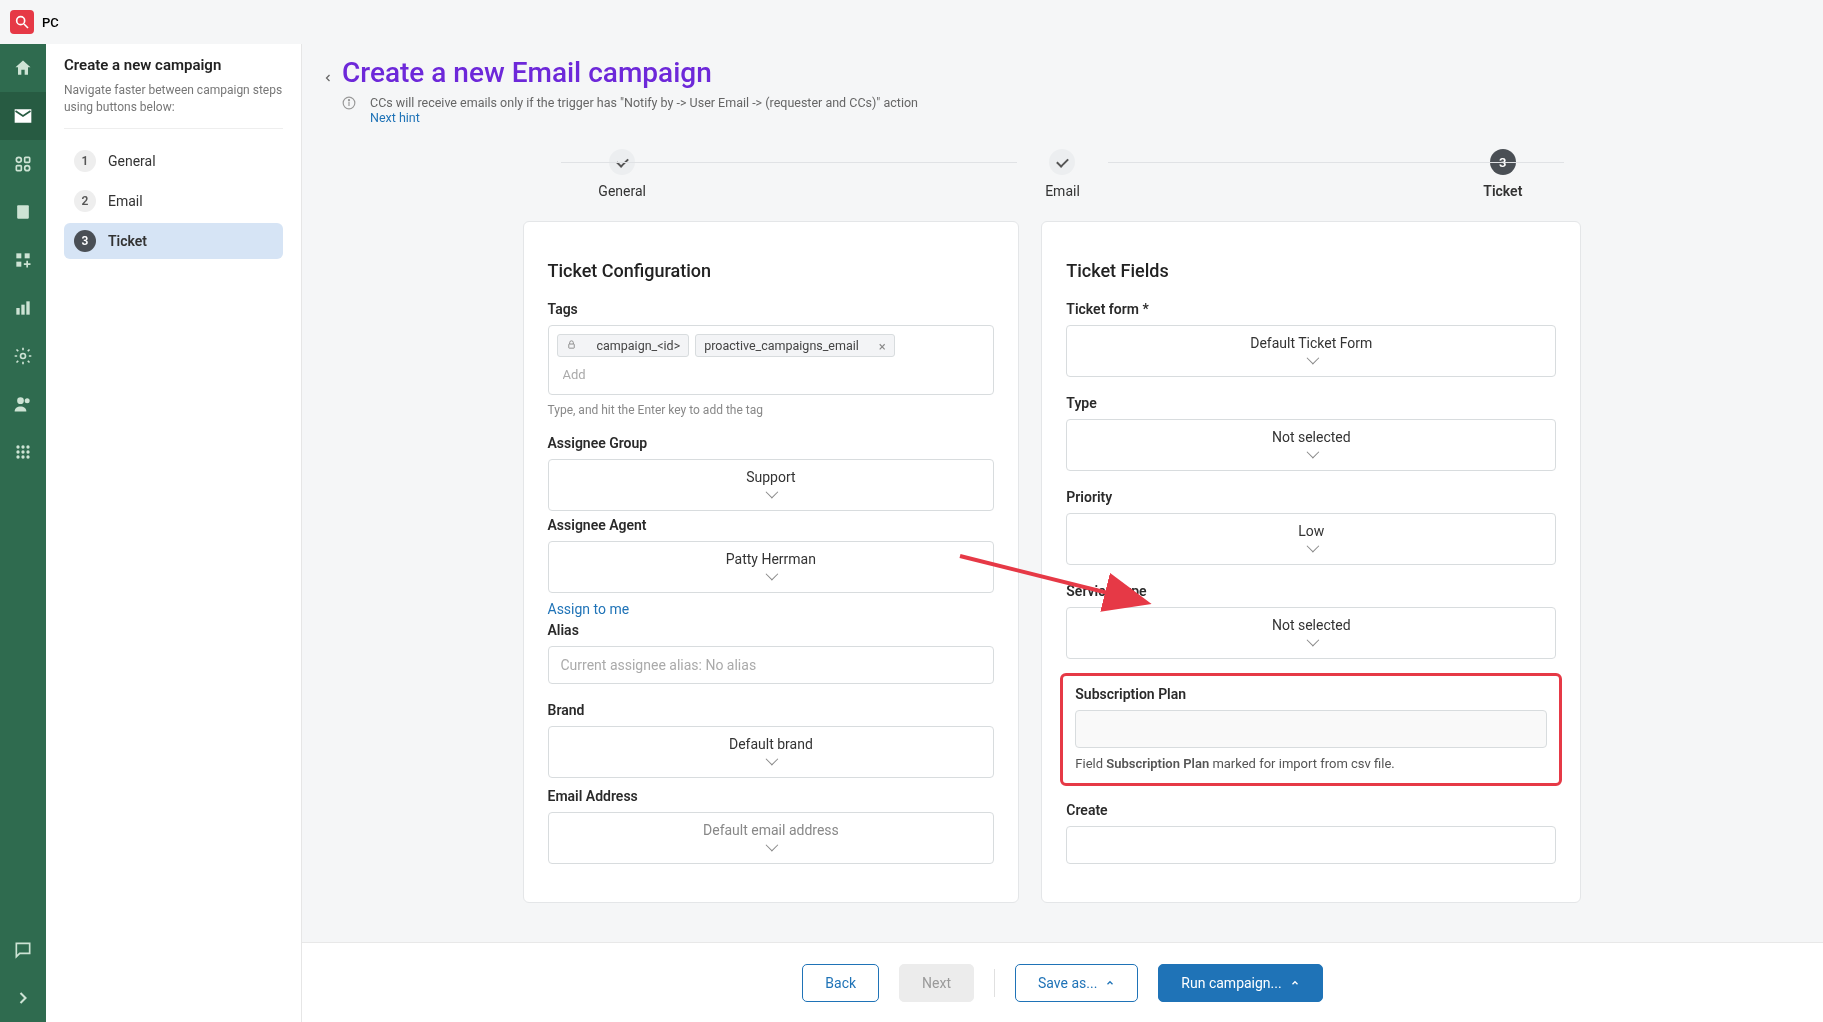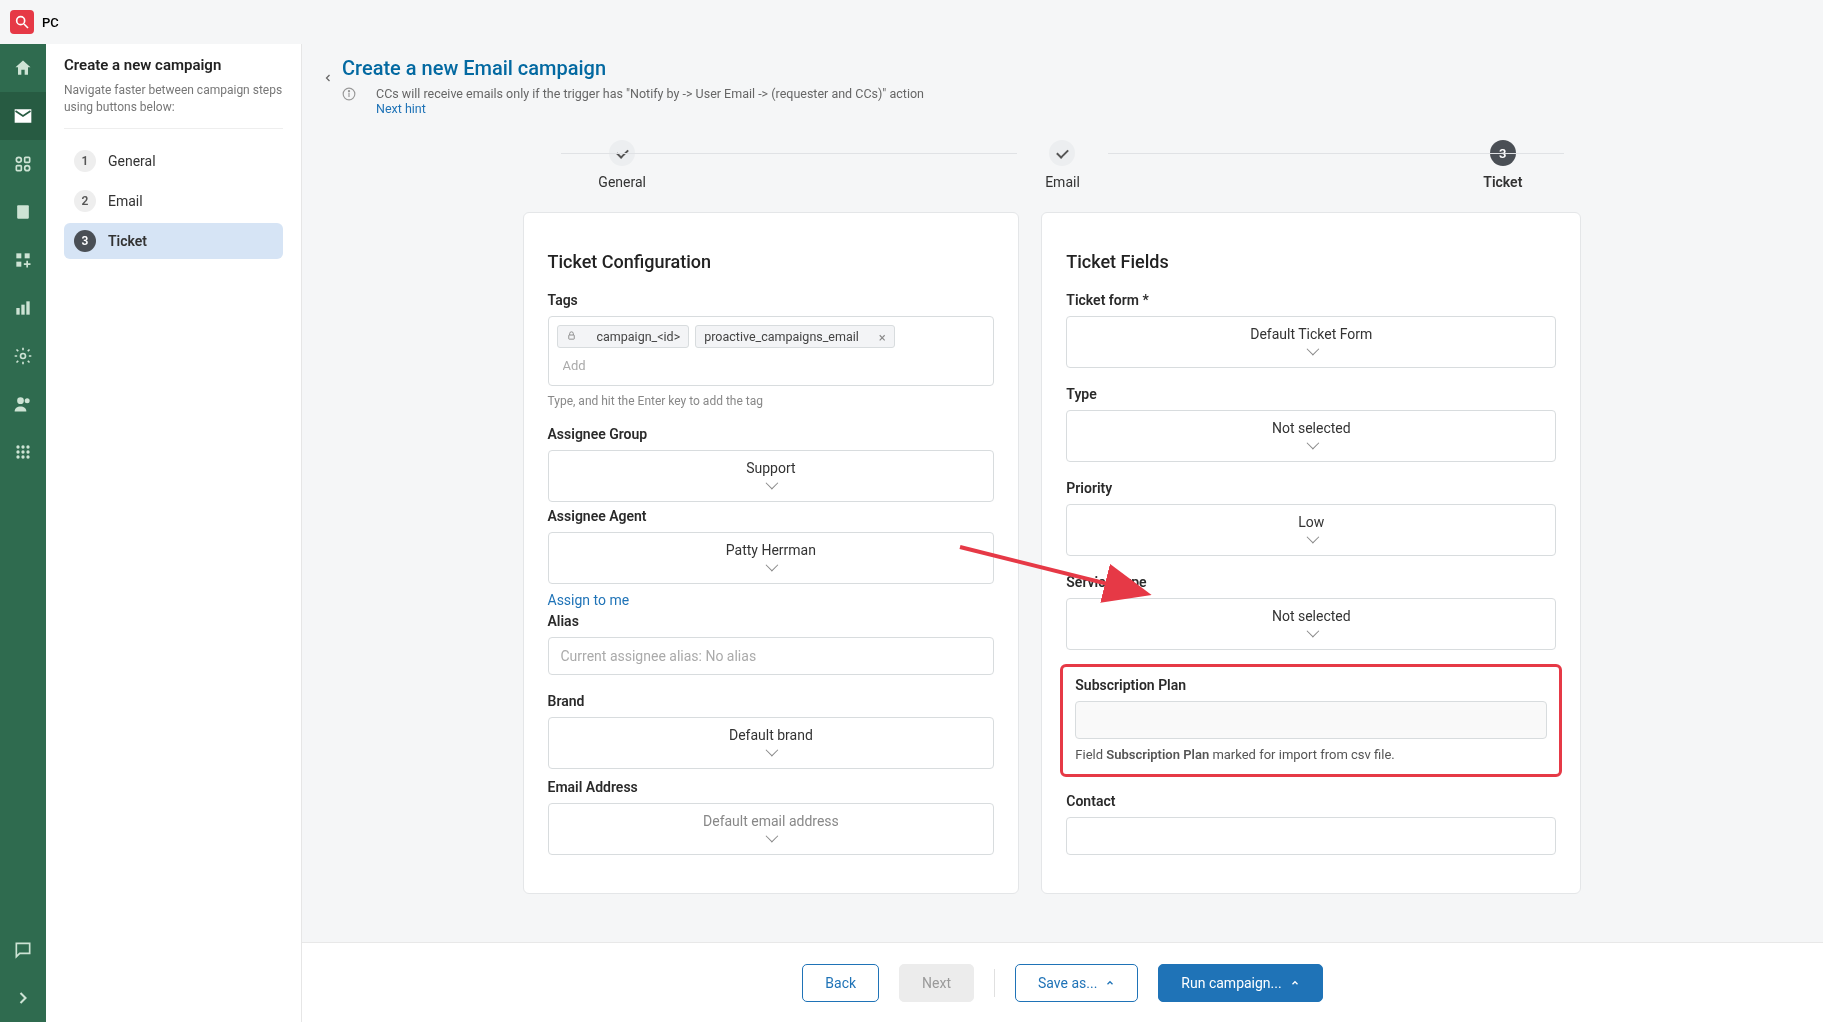--- a/index.html
+++ b/index.html
@@ -27,22 +27,22 @@
 .lp-step.active { background: #d6e4f5; }
 .lp-step .num { width: 22px; height: 22px; border-radius: 50%; background: #eee; color: #555; font-size: 12px; display: flex; align-items: center; justify-content: center; font-weight: 600; }
 .lp-step.active .num { background: #4a4f55; color: #fff; }
 .lp-step .lbl { font-size: 14px; color: #333; }
 .lp-step.active .lbl { font-weight: 600; }
 
 
 .main { flex: 1; display: flex; flex-direction: column; padding-top: 44px; min-width: 0; }
 .main-header { padding: 12px 40px 6px 40px; position: relative; }
 .back-chevron { position: absolute; left: 12px; top: 20px; width: 28px; height: 28px; display:flex; align-items:center; justify-content:center; color:#666; cursor:pointer; }
-.mh-title { font-size: 20px; font-weight: 500; color: #0369a1; margin-bottom: 6px; }
-.mh-hint { display: flex; align-items: flex-start; gap: 20px; font-size: 12.5px; color: #666; }
+.mh-title { font-size: 28px; font-weight: 500; color: #6d28d9; margin-bottom: 6px; }
+.mh-hint { display: flex; align-items: flex-start; gap: 14px; font-size: 12.5px; color: #666; }
 .mh-hint .info-icon { color: #999; margin-top: 1px; }
 .mh-hint .next-hint { color: #1f73b7; cursor: pointer; }
 
 
 .steps-row { display: flex; align-items: flex-start; padding: 18px 100px 12px 100px; position: relative; }
 .step-node { flex: 1; display: flex; flex-direction: column; align-items: center; gap: 8px; position: relative; }
 .step-circle { width: 26px; height: 26px; border-radius: 50%; background: #eceef0; display: flex; align-items: center; justify-content: center; color: #555; font-size: 13px; }
 .step-circle.current { background: #4a4f55; color: #fff; font-weight: 600; }
 .step-label { font-size: 14px; color: #333; }
 .step-node.current .step-label { font-weight: 600; }
@@ -357,21 +357,21 @@
 
           <div class="hl-box">
             <span class="fld-label">Subscription Plan</span>
             <input class="text-input" style="background: rgb(249, 249, 249);">
             <div class="import-note">
               <span>Field </span><strong>Subscription Plan</strong><span> marked for import from csv file.</span>
             </div>
           </div>
 
           <div class="field-group" style="margin-bottom:0;">
-            <span class="fld-label">Contact</span>
+            <span class="fld-label">Create</span>
             <input class="text-input" style="">
           </div>
         </div>
 
         <svg class="arrow-annot" style="left: 40%; top: 330px; width: 200px; height: 70px;" viewBox="0 0 200 70">
           <defs>
             <marker id="ah" markerWidth="12" markerHeight="12" refX="9" refY="5" orient="auto">
               <path d="M0,0 L12,5 L0,10 z" fill="#e63946"></path>
             </marker>
           </defs>

